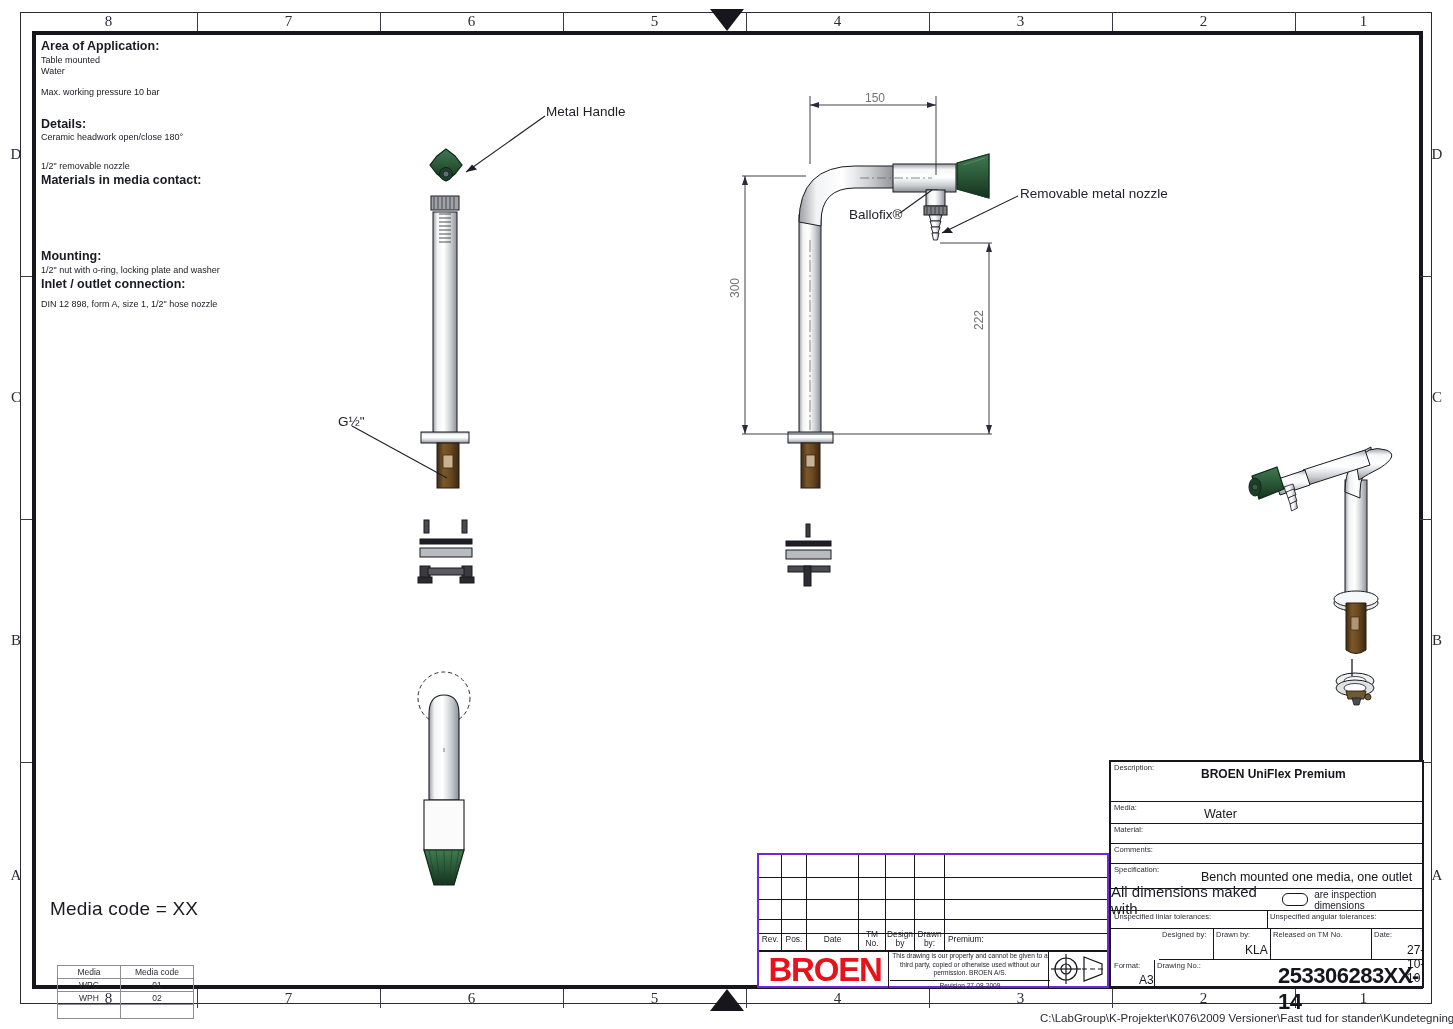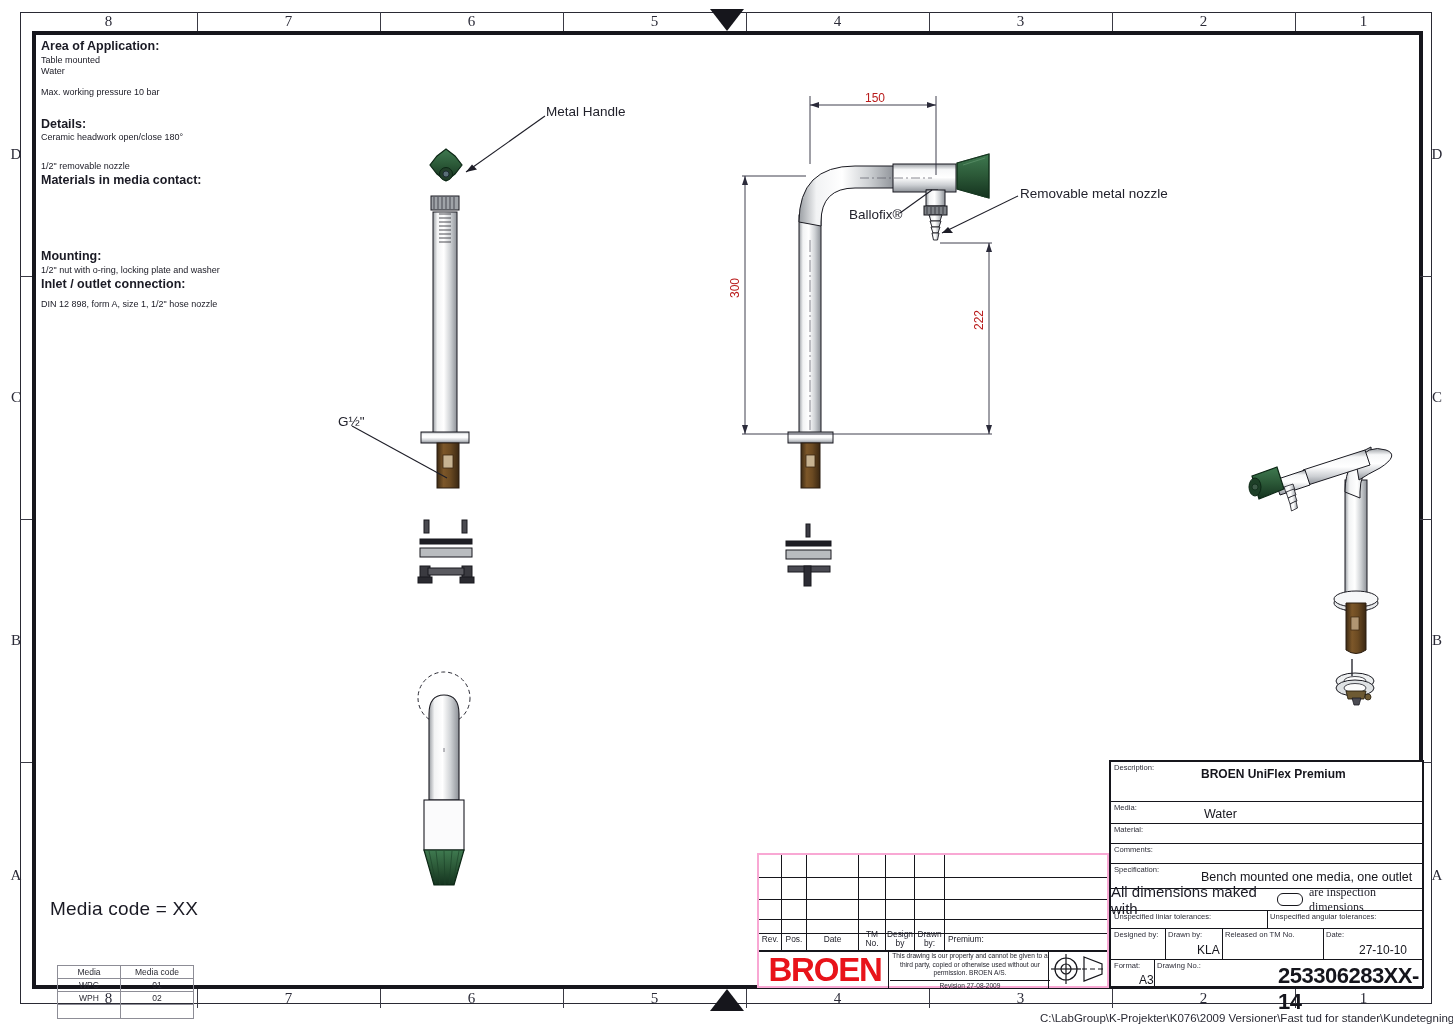--- a/index.html
+++ b/index.html
@@ -27,33 +27,33 @@
   .sp-gap{height:9px;}
 
   
   #media-title{left:50px;top:898px;font-size:19px;letter-spacing:.2px;}
   #media-table{left:57px;top:965px;border-collapse:collapse;font-size:8.5px;}
   #media-table td,#media-table th{border:1px solid #8d8d96;padding:1px 5px;text-align:center;font-weight:normal;color:#2a2a33;}
   #media-table th{background:#fff;}
 
   
   .callout{font-size:13.5px;color:#22222c;white-space:nowrap;}
-  .dimtxt{font-size:12px;color:#b91c1c;}
+  .dimtxt{font-size:12px;color:#737373;}
   .dimtxt.vert{writing-mode:vertical-rl;transform:rotate(180deg);}
 
   svg{overflow:visible;}
 
   
   #title-block{left:1109px;top:760px;width:315px;height:228px;border:2px solid #16161c;box-sizing:border-box;background:#fff;}
   .tbrow{border-bottom:1px solid #16161c;position:relative;box-sizing:border-box;}
   .tblab{position:absolute;left:3px;top:1px;font-size:7.6px;color:#2d2d38;}
   .tbval{position:absolute;font-size:12.5px;color:#15151c;padding-left:20px;}
 
   
-  #rev-block{left:757px;top:853px;width:352px;height:135px;border:2px solid #f9a8d4;box-sizing:border-box;background:#fff;}
+  #rev-block{left:757px;top:853px;width:352px;height:135px;border:2px solid #6d28d9;box-sizing:border-box;background:#fff;}
   .rv{position:absolute;background:#16161c;}
   .rvh{position:absolute;font-size:8.4px;text-align:center;color:#22222c;line-height:1.05;}
 
   #broen-logo{position:absolute;left:3px;top:97px;width:126px;height:35px;
       display:flex;align-items:center;justify-content:center;
       font-size:33px;font-weight:bold;color:#e8131a;letter-spacing:-1.2px;
       font-family:"Liberation Sans",sans-serif;}
   .legal{position:absolute;left:131px;top:97px;width:160px;font-size:6.6px;text-align:center;line-height:1.3;color:#23232c;}
   .legal .rev{border-top:1px solid #16161c;margin-top:2px;padding-top:1px;}
 
@@ -462,30 +462,30 @@
 
   <div class="tbrow" style="height:25px;">
     <span class="tblab">Specification:</span>
     <span class="tbval" style="left:70px;top:6px;">Bench mounted one media, one outlet</span>
   </div>
 
 
   <div class="tbrow" style="height:22px;display:flex;align-items:center;justify-content:center;gap:6px;">
     <span style="font-size:15px;">All dimensions maked with</span>
     <span style="display:inline-block;width:26px;height:11px;border:1px solid #16161c;border-radius:6px;"></span>
-    <span style="font-size:12px;font-family:Liberation Serif, serif;">are inspection dimensions</span>
+    <span style="font-size:10px;">are inspection dimensions</span>
   </div>
 
   <div class="tbrow" style="height:18px;">
     <span class="tblab">Unspecified liniar tolerances:</span>
     <div style="position:absolute;left:156px;top:0;width:1px;height:100%;background:#16161c;"></div>
     <span class="tblab" style="left:159px;">Unspecified angular tolerances:</span>
   </div>
 
-  <div class="tbrow" style="height:31px;">
+  <div class="tbrow" style="height:31px;margin-left:48px;">
     <span class="tblab">Designed by:</span>
     <span class="tbval" style="left:8px;top:14px;font-size:11px;"></span>
     <div style="position:absolute;left:54px;top:0;width:1px;height:100%;background:#16161c;"></div>
     <span class="tblab" style="left:57px;">Drawn by:</span>
     <span class="tbval" style="left:66px;top:14px;font-size:12px;">KLA</span>
     <div style="position:absolute;left:111px;top:0;width:1px;height:100%;background:#16161c;"></div>
     <span class="tblab" style="left:114px;">Released on TM No.</span>
     <span class="tbval" style="left:118px;top:14px;font-size:11px;"></span>
     <div style="position:absolute;left:212px;top:0;width:1px;height:100%;background:#16161c;"></div>
     <span class="tblab" style="left:215px;">Date:</span>

